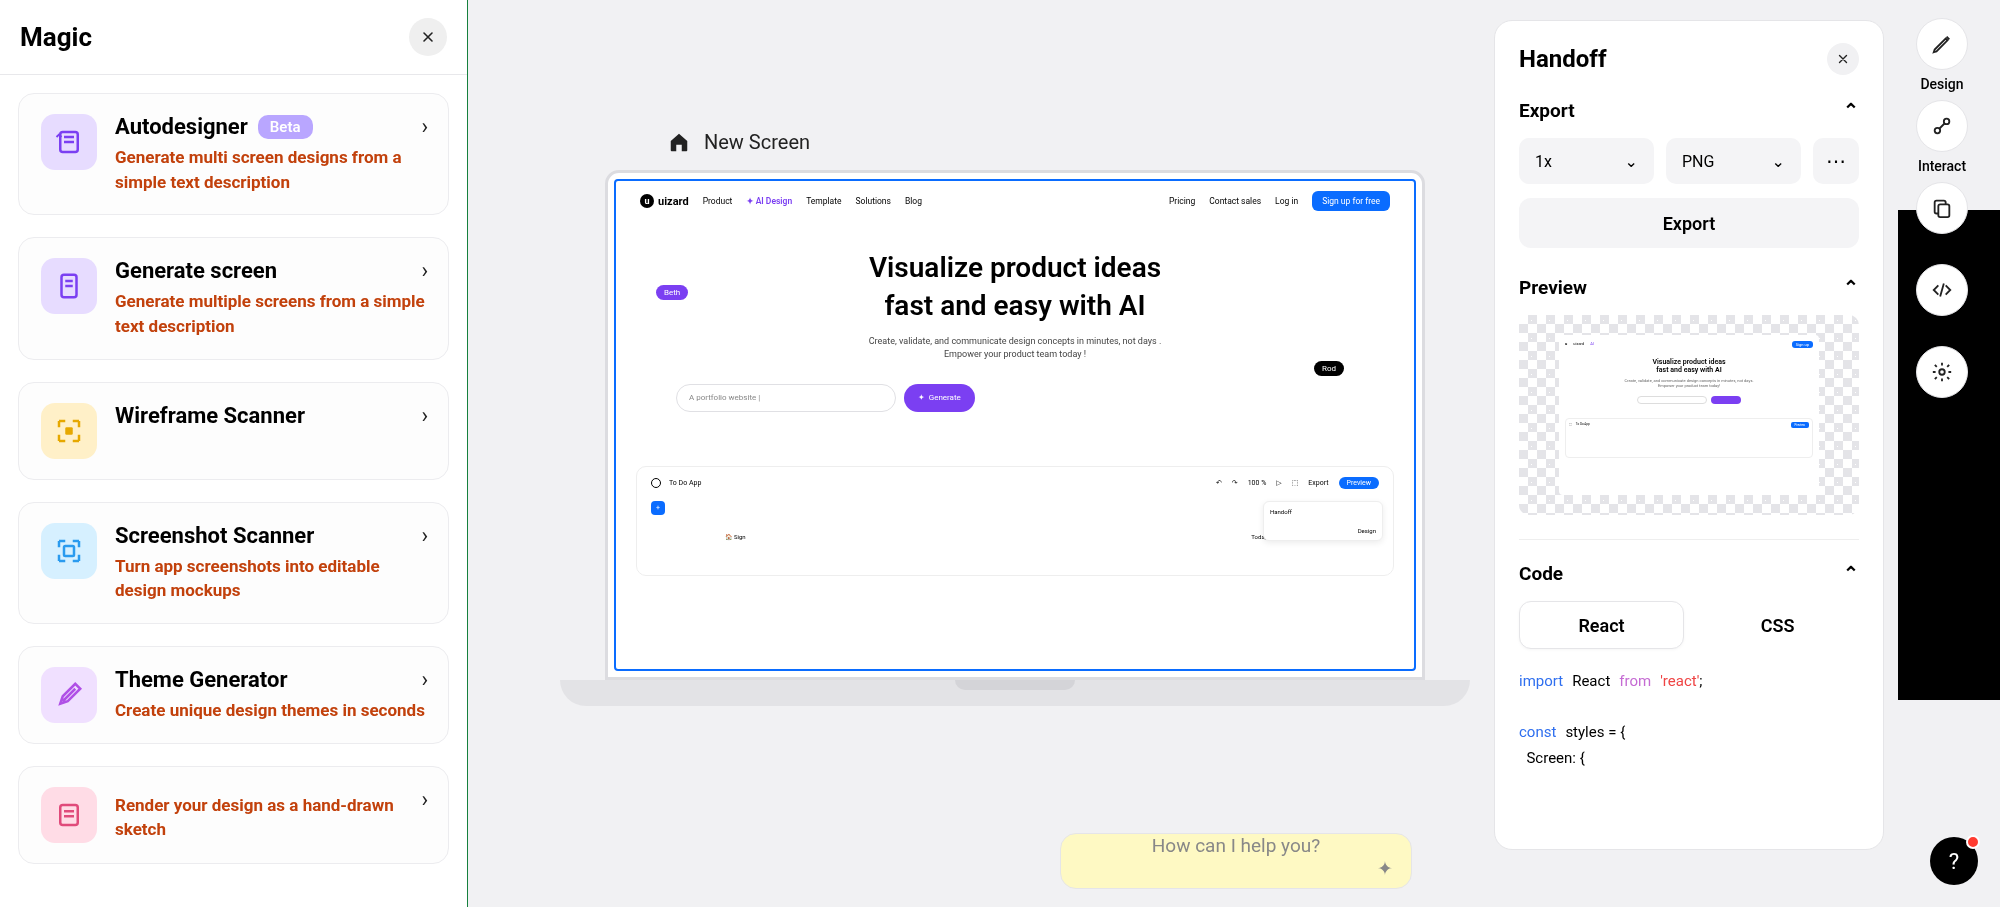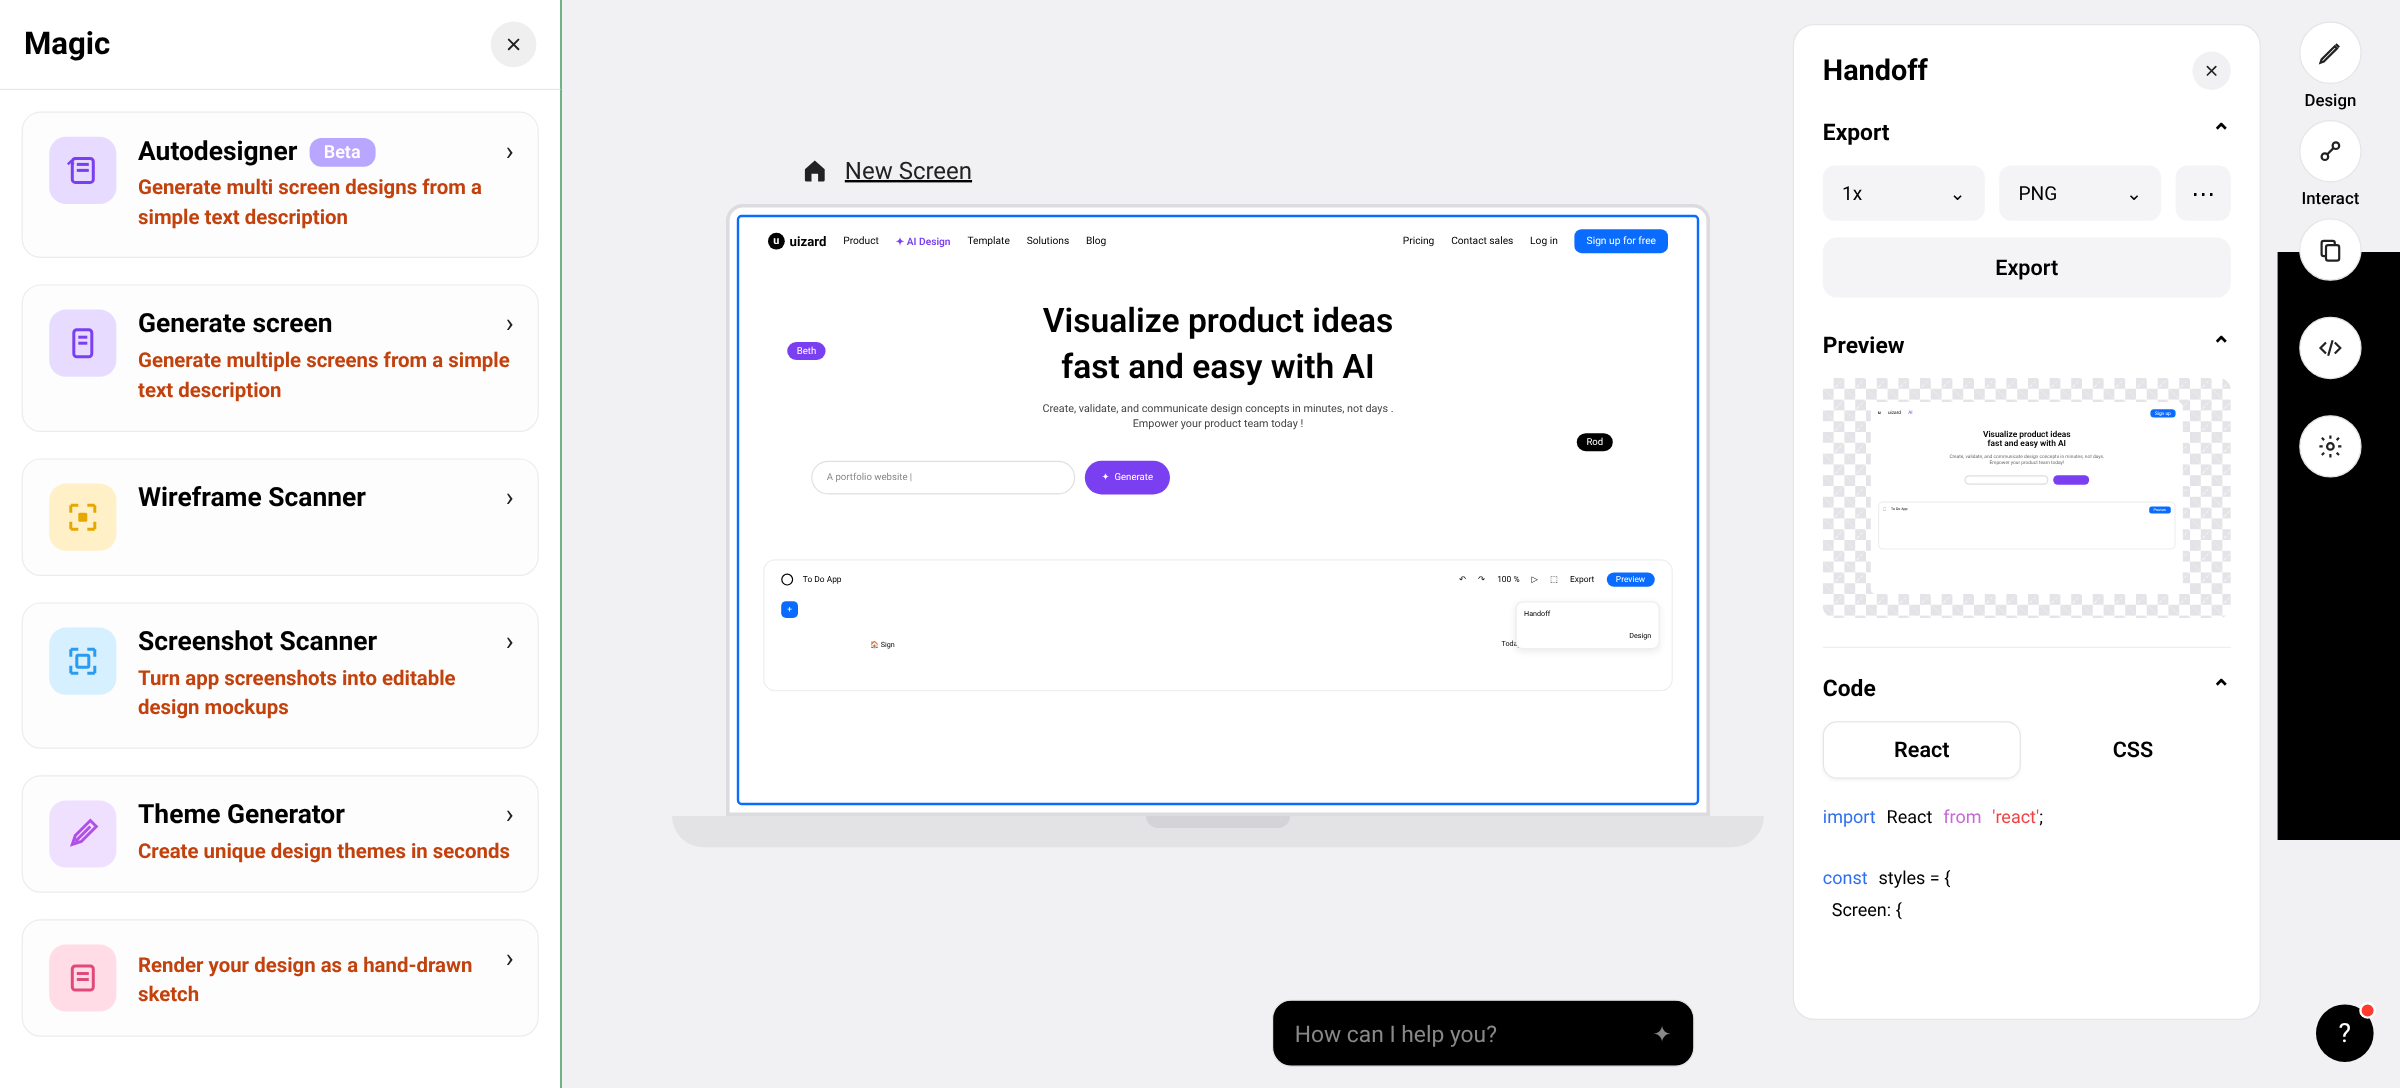--- a/index.html
+++ b/index.html
@@ -14,21 +14,21 @@
 .card { background: #fdfdfd; border: 1px solid #ececef; border-radius: 16px; padding: 20px 22px; display: flex; gap: 18px; cursor: pointer; position: relative; }
 .card-icon { width: 56px; height: 56px; border-radius: 14px; display: flex; align-items: center; justify-content: center; flex-shrink: 0; }
 .card-icon svg { width: 30px; height: 30px; }
 .card-body { flex: 1; }
 .card-title { font-size: 22px; font-weight: 700; display: flex; align-items: center; gap: 10px; }
 .badge { background: #b9a6ff; color: #fff; font-size: 15px; font-weight: 600; padding: 3px 12px; border-radius: 10px; }
 .card-desc { font-size: 17px; color: #c2410c; line-height: 1.45; margin-top: 6px; font-weight: bold; }
 .card-chevron { font-size: 22px; color: #222; position: absolute; top: 20px; right: 20px; }
 
 
-.canvas-breadcrumb { position: absolute; left: 668px; top: 130px; display: flex; align-items: center; gap: 14px; text-decoration: underline; }
+.canvas-breadcrumb { position: absolute; left: 668px; top: 130px; display: flex; align-items: center; gap: 14px; }
 .home-ic { width: 22px; height: 22px; }
 .crumb-text { font-size: 20px; color: #222; }
 .laptop-frame { position: absolute; left: 560px; top: 170px; width: 910px; }
 .laptop-screen { width: 820px; height: 510px; margin: 0 auto; background: #fff; border: 3px solid #dcdce0; border-radius: 14px 14px 0 0; padding: 6px; }
 .website-shot { width: 100%; height: 100%; border: 2px solid #0a6cff; border-radius: 4px; position: relative; background: #fff; overflow: hidden; }
 .laptop-base { width: 910px; height: 26px; background: #e3e3e6; border-radius: 0 0 40px 40px; position: relative; margin: 0 auto; }
 .laptop-base::before { content: ""; position: absolute; left: 50%; top: 0; transform: translateX(-50%); width: 120px; height: 10px; background: #d4d4d8; border-radius: 0 0 10px 10px; }
 
 .ws-nav { display: flex; align-items: center; padding: 10px 24px; font-size: 9px; gap: 14px; }
 .ws-logo { display: flex; align-items: center; gap: 4px; font-weight: 700; font-size: 11px; }
@@ -68,21 +68,21 @@
 .tk-str { color: #ef4444; }
 
 
 .right-rail { position: absolute; right: 14px; top: 18px; width: 88px; display: flex; flex-direction: column; align-items: center; gap: 8px; }
 .rail-item { display: flex; flex-direction: column; align-items: center; gap: 6px; }
 .rail-btn { width: 52px; height: 52px; border-radius: 50%; background: #fff; border: 1px solid #e5e5e8; display: flex; align-items: center; justify-content: center; cursor: pointer; }
 .rail-label { font-size: 14px; font-weight: 500; }
 .dark-strip { position: absolute; right: 0; top: 210px; width: 102px; height: 490px; background: #000; z-index: -1; }
 
 
-.chat-bar { position: absolute; left: 1060px; bottom: 18px; width: 352px; height: 56px; background: #000000; border: 1px solid #e5e5e8; border-radius: 16px; display: flex; align-items: center; padding: 0 18px; font-size: 19px; color: #888; }
+.chat-bar { position: absolute; left: 1060px; bottom: 18px; width: 352px; height: 56px; background: #fef9c3; border: 1px solid #e5e5e8; border-radius: 16px; display: flex; align-items: center; padding: 0 18px; font-size: 19px; color: #888; flex-direction: column; }
 .chat-bar .spark { margin-left: auto; }
 
 .help-btn { position: absolute; right: 22px; bottom: 22px; width: 48px; height: 48px; border-radius: 50%; background: #000; color: #fff; display: flex; align-items: center; justify-content: center; font-size: 22px; cursor: pointer; }
 .help-dot { position: absolute; top: -2px; right: -2px; width: 14px; height: 14px; border-radius: 50%; background: #ff3b30; border: 2px solid #fff; }
 </style>
 </head>
 <body>
 
 <div class="left-panel">
   <div class="left-header">

